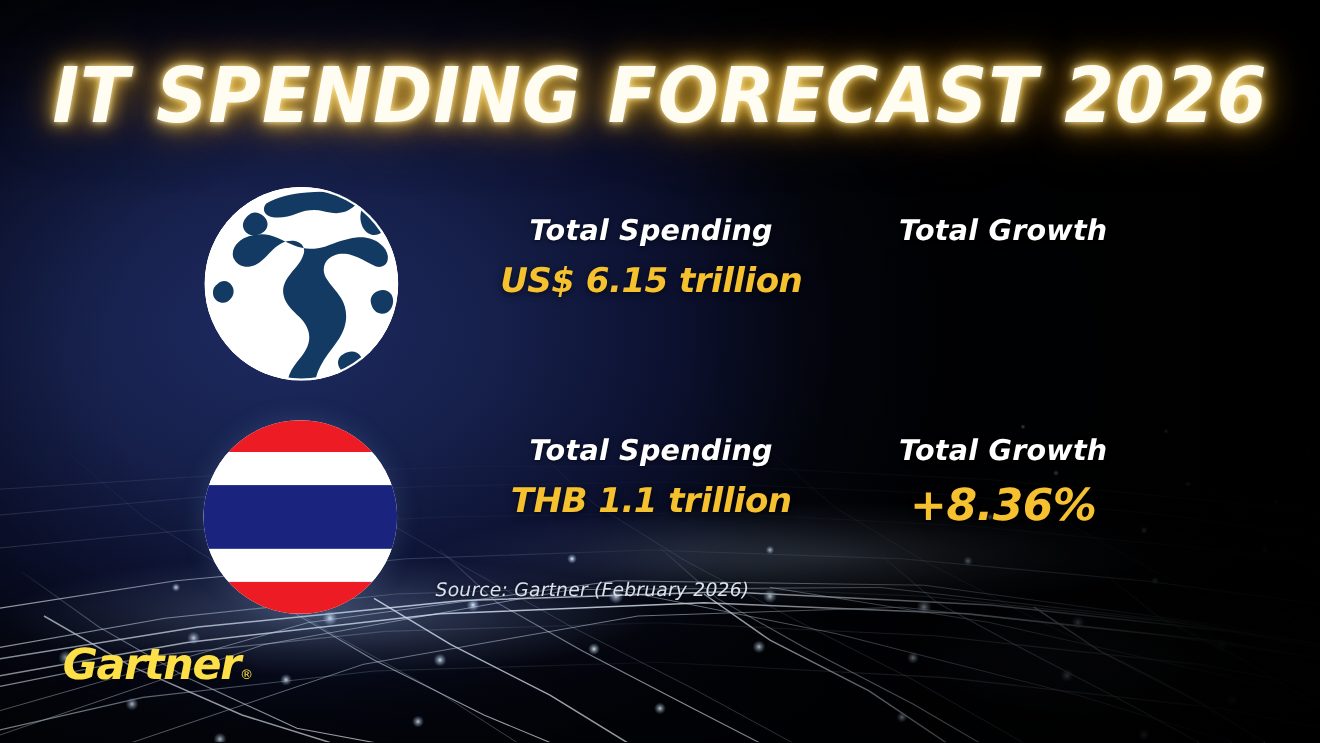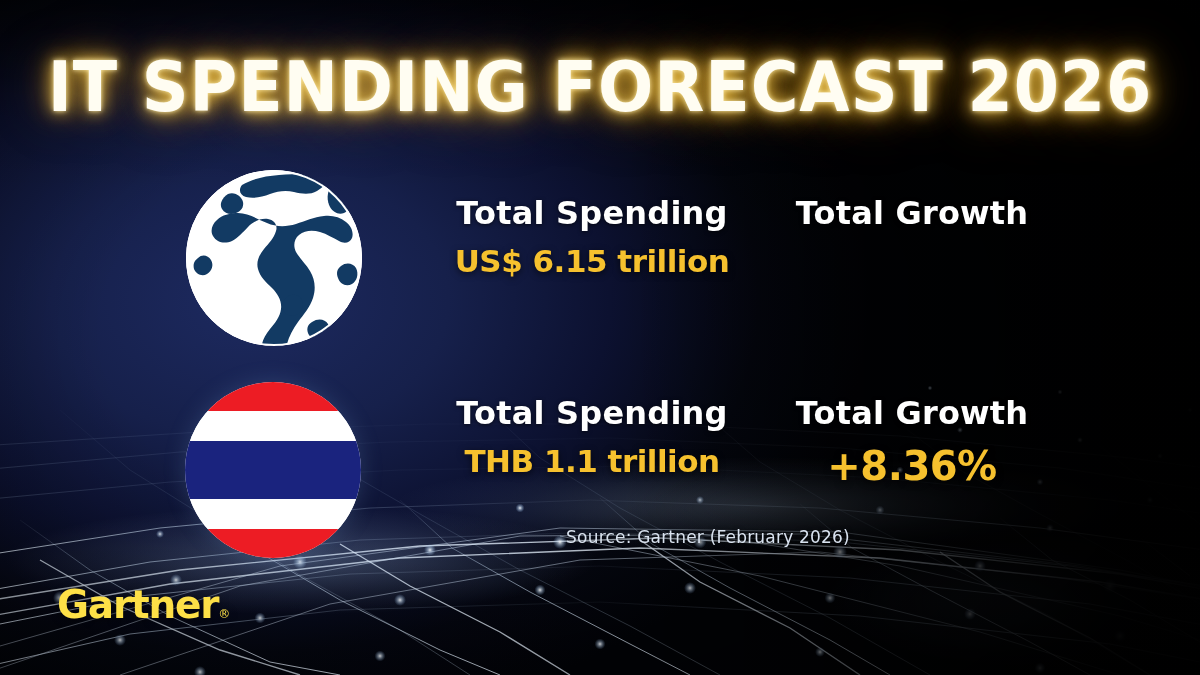--- a/index.html
+++ b/index.html
@@ -10,20 +10,21 @@
   body {
     font-family: "Liberation Sans", sans-serif;
   }
 
   #canvas {
     position: relative;
     width: 1200px;
     height: 675px;
     overflow: hidden;
     background: #010206;
+    font-style: italic;
   }
 
   
   .bg-layer {
     position: absolute;
     inset: 0;
     pointer-events: none;
   }
   .bg-base {
     background:
@@ -104,21 +105,21 @@
     align-items: flex-start;
   }
   #row-global { top: 196px; }
   #row-thailand { top: 396px; }
 
   .stat-col { text-align: center; }
   .col-spending { width: 392px; }
   .col-growth   { width: 248px; }
 
   .stat-label {
-    font-size: 32px;
+    font-size: 26px;
     font-weight: bold;
     color: #ffffff;
     letter-spacing: 0.2px;
     line-height: 1.1;
     font-family: "DejaVu Sans", "Liberation Sans", sans-serif;
     text-shadow: 0 1px 4px rgba(0,0,0,0.65);
   }
   .stat-value {
     margin-top: 14px;
     font-size: 31px;
@@ -131,21 +132,21 @@
     text-shadow: 0 2px 7px rgba(0,0,0,0.62);
   }
   .col-growth .stat-value { font-size: 40px; }
 
   
   .source-note {
     position: absolute;
     top: 527px;
     left: 396px;
     width: 640px;
-    text-align: center;
+    text-align: left;
     padding-right: 16px;
     box-sizing: border-box;
     font-size: 17px;
     color: #d9e2ef;
     letter-spacing: 0.2px;
     font-family: "DejaVu Sans", "Liberation Sans", sans-serif;
     text-shadow: 0 1px 5px rgba(0,0,0,0.8);
   }
 
   

